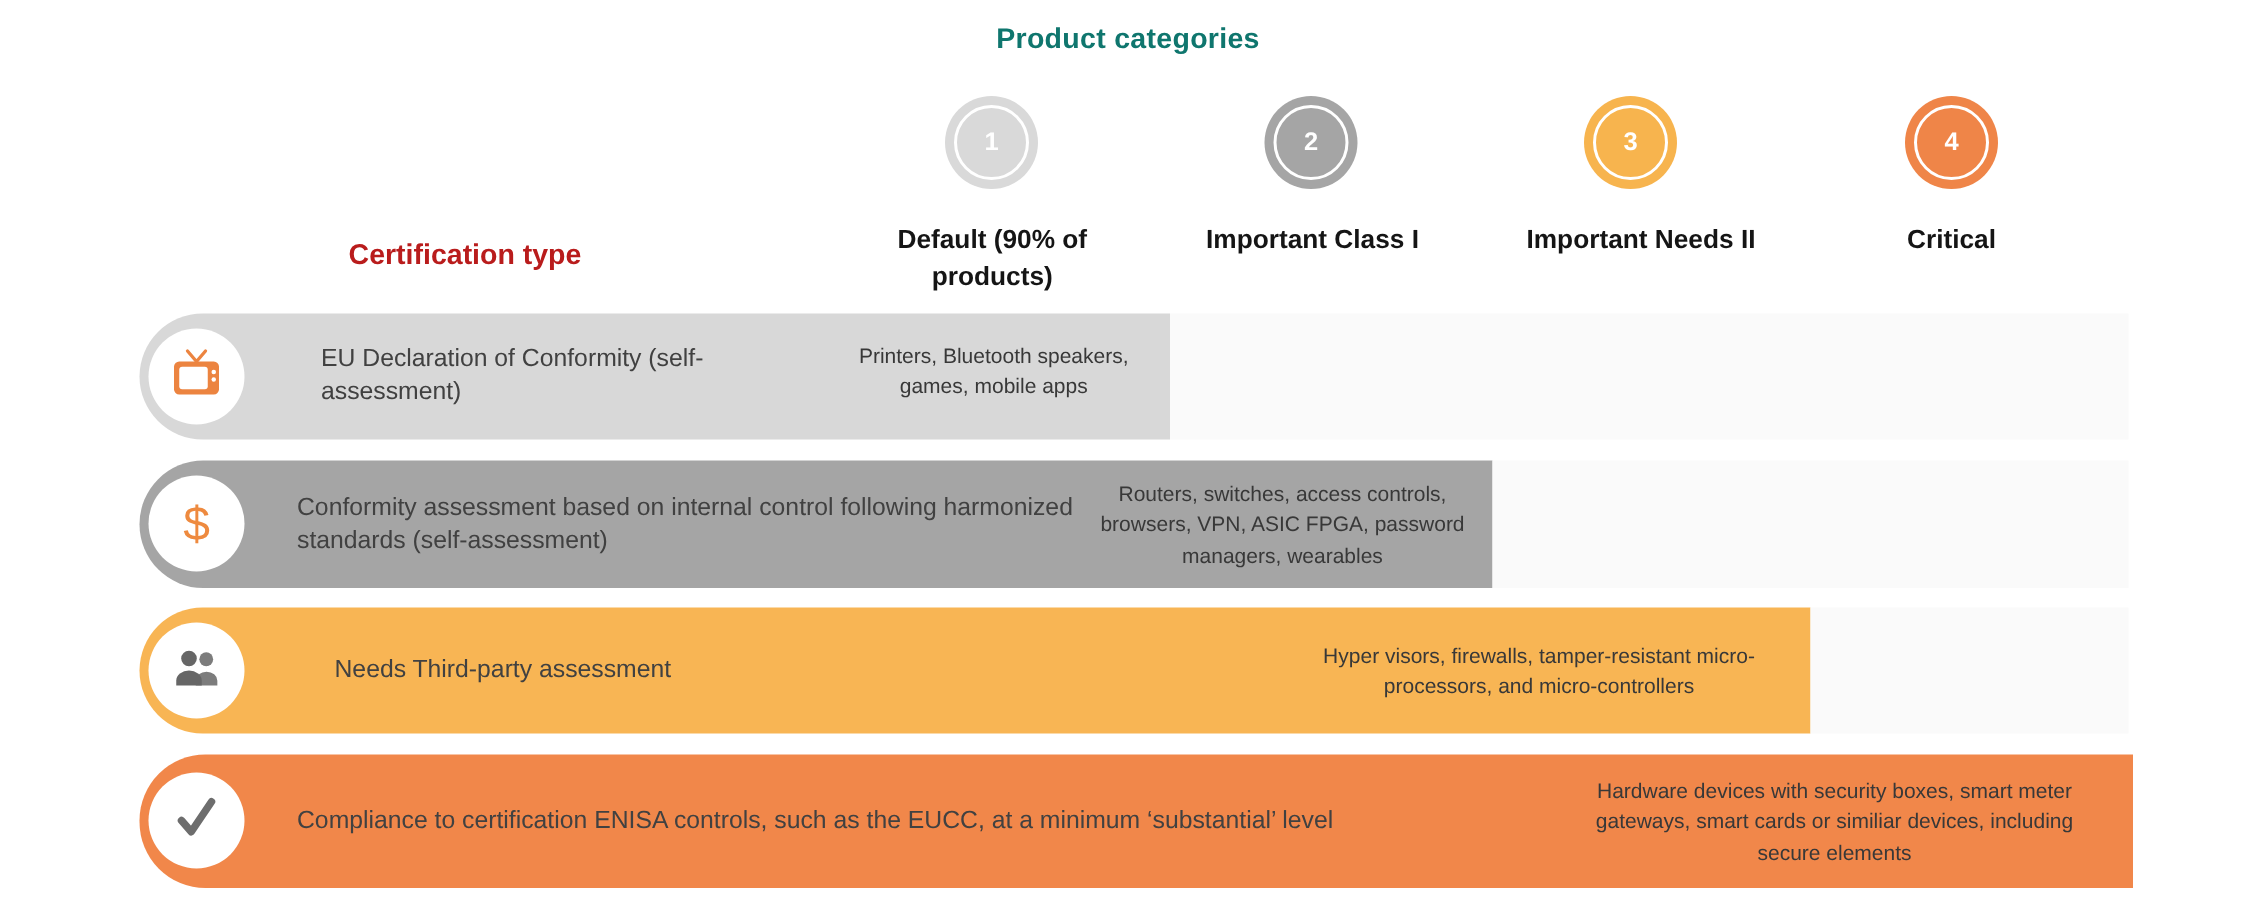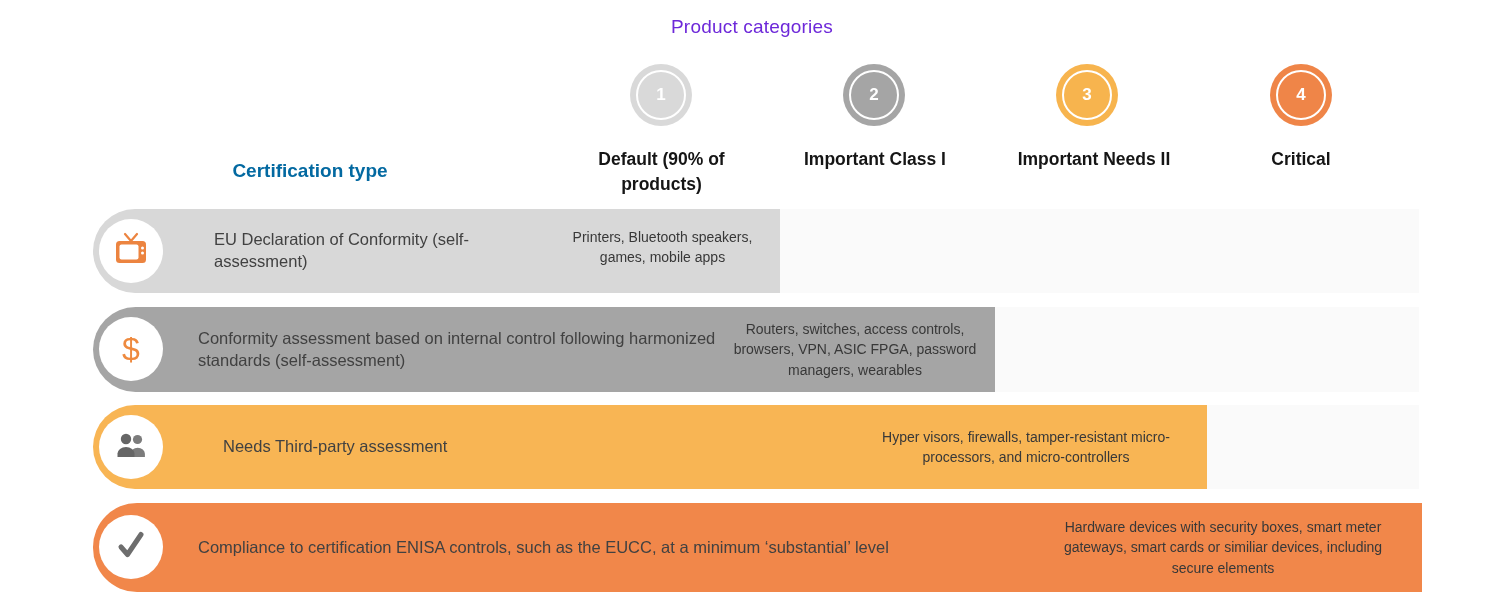--- a/index.html
+++ b/index.html
@@ -2,25 +2,25 @@
 <html><head>
 <meta charset="utf-8">
 <style>
   html,body{margin:0;padding:0;background:#fff;}
   .canvas{
     position:relative;width:1504px;height:614px;background:#ffffff;overflow:hidden;
     font-family:"Liberation Sans", sans-serif;color:#1f1f1f;
   }
   .title{
     position:absolute;top:16px;left:0;width:1504px;text-align:center;
-    font-size:19px;font-weight:400;color:#6d28d9;letter-spacing:.2px;
+    font-size:19px;font-weight:700;color:#0f766e;letter-spacing:.2px;
   }
   .cert-header{
     position:absolute;top:160px;left:120px;width:380px;text-align:center;
-    font-size:19px;font-weight:700;color:#0369a1;
+    font-size:19px;font-weight:700;color:#b91c1c;
   }
   
   .col-circle{position:absolute;top:64px;width:62px;height:62px;border-radius:50%;
     display:flex;align-items:center;justify-content:center;}
   .col-circle .ring{width:46px;height:46px;border:2px solid #ffffff;border-radius:50%;
     display:flex;align-items:center;justify-content:center;}
   .col-circle .num{font-size:17px;font-weight:700;color:#ffffff;}
   .cc1{left:630px;} .cc2{left:843px;} .cc3{left:1056px;} .cc4{left:1270px;}
   .col-label{position:absolute;top:147px;text-align:center;font-size:17.5px;font-weight:700;
     line-height:25px;color:#151515;}

